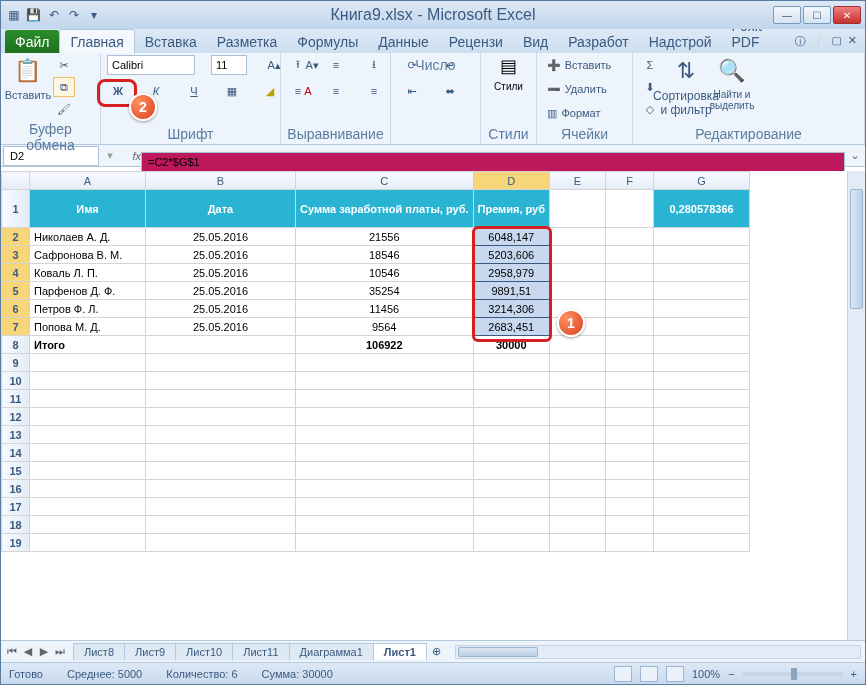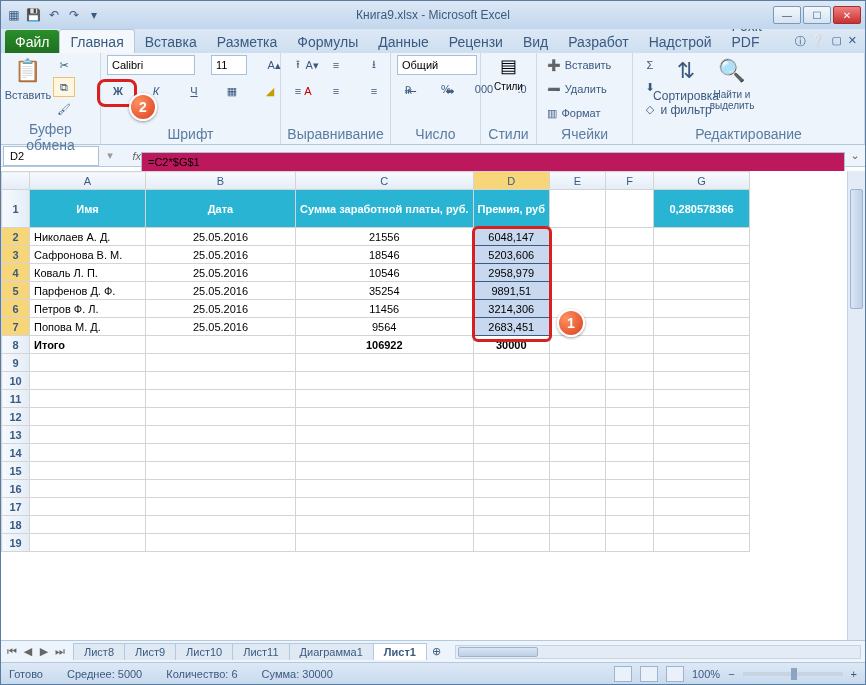--- a/index.html
+++ b/index.html
@@ -1,21 +1,21 @@
 <!DOCTYPE html>
 <html><head>
 <meta charset="utf-8">
 <style>
 *{box-sizing:border-box;margin:0;padding:0;font-family:"Segoe UI",Tahoma,sans-serif;font-size:11px;}
 body{background:#fff;width:866px;height:685px;overflow:hidden;position:relative;border:1px solid #5a7ca0;}
 
 .titlebar{height:28px;background:linear-gradient(#dde8f5,#c1d6ed);display:flex;align-items:center;padding:0 4px;position:relative;}
 .qat{display:flex;gap:2px;align-items:center;}
 .qat .ico{width:18px;height:18px;display:flex;align-items:center;justify-content:center;color:#3b5a80;font-size:12px;}
-.title{position:absolute;left:50%;transform:translateX(-50%);color:#3b5a80;font-size:12px;}
+.title{position:absolute;left:50%;transform:translateX(-50%);color:#3b5a80;font-size:16px;}
 .winbtns{margin-left:auto;display:flex;}
 .winbtn{width:28px;height:18px;border:1px solid #7a98b8;background:linear-gradient(#f3f7fb,#d6e3f2);margin-left:2px;display:flex;align-items:center;justify-content:center;font-size:10px;color:#3b5a80;border-radius:2px;}
 .winbtn.close{background:linear-gradient(#f08080,#c93030);color:#fff;border-color:#a03030;}
 
 .tabs{height:24px;background:linear-gradient(#dde8f5,#cddff0);display:flex;align-items:flex-end;padding-left:4px;}
 .tab{padding:4px 10px 3px;color:#3b5a80;font-size:14px;cursor:pointer;}
 .tab.file{background:linear-gradient(#2a8e2a,#1f6f1f);color:#fff;border-radius:3px 3px 0 0;}
 .tab.active{background:#f4f8fc;border:1px solid #b5c9de;border-bottom:none;border-radius:3px 3px 0 0;color:#3b5a80;}
 .tabhelp{margin-left:auto;display:flex;gap:6px;padding:0 8px 4px 0;color:#3b5a80;}
 
@@ -171,29 +171,20 @@
         <div class="smallbtn">≡</div>
         <div class="smallbtn">≡</div>
         <div class="smallbtn">⇤</div>
         <div class="smallbtn">⬌</div>
       </div>
     </div>
     <div class="group-label">Выравнивание</div>
   </div>
 
   <div class="group" style="width:90px;">
-    <div class="group-body" style="flex-direction:column;">
-      <div class="nfmt">Общий</div>
-      <div class="fontrow">
-        <div class="smallbtn">₽</div>
-        <div class="smallbtn">%</div>
-        <div class="smallbtn">000</div>
-        <div class="smallbtn">.0</div>
-      </div>
-    </div>
     <div class="group-label">Число</div>
   </div>
 
   <div class="group" style="width:56px;">
     <div class="group-body" style="flex-direction:column;align-items:center;">
       <div class="bigico" style="font-size:18px;">▤</div>
       <span style="font-size:10px;">Стили</span>
     </div>
     <div class="group-label">Стили</div>
   </div>

